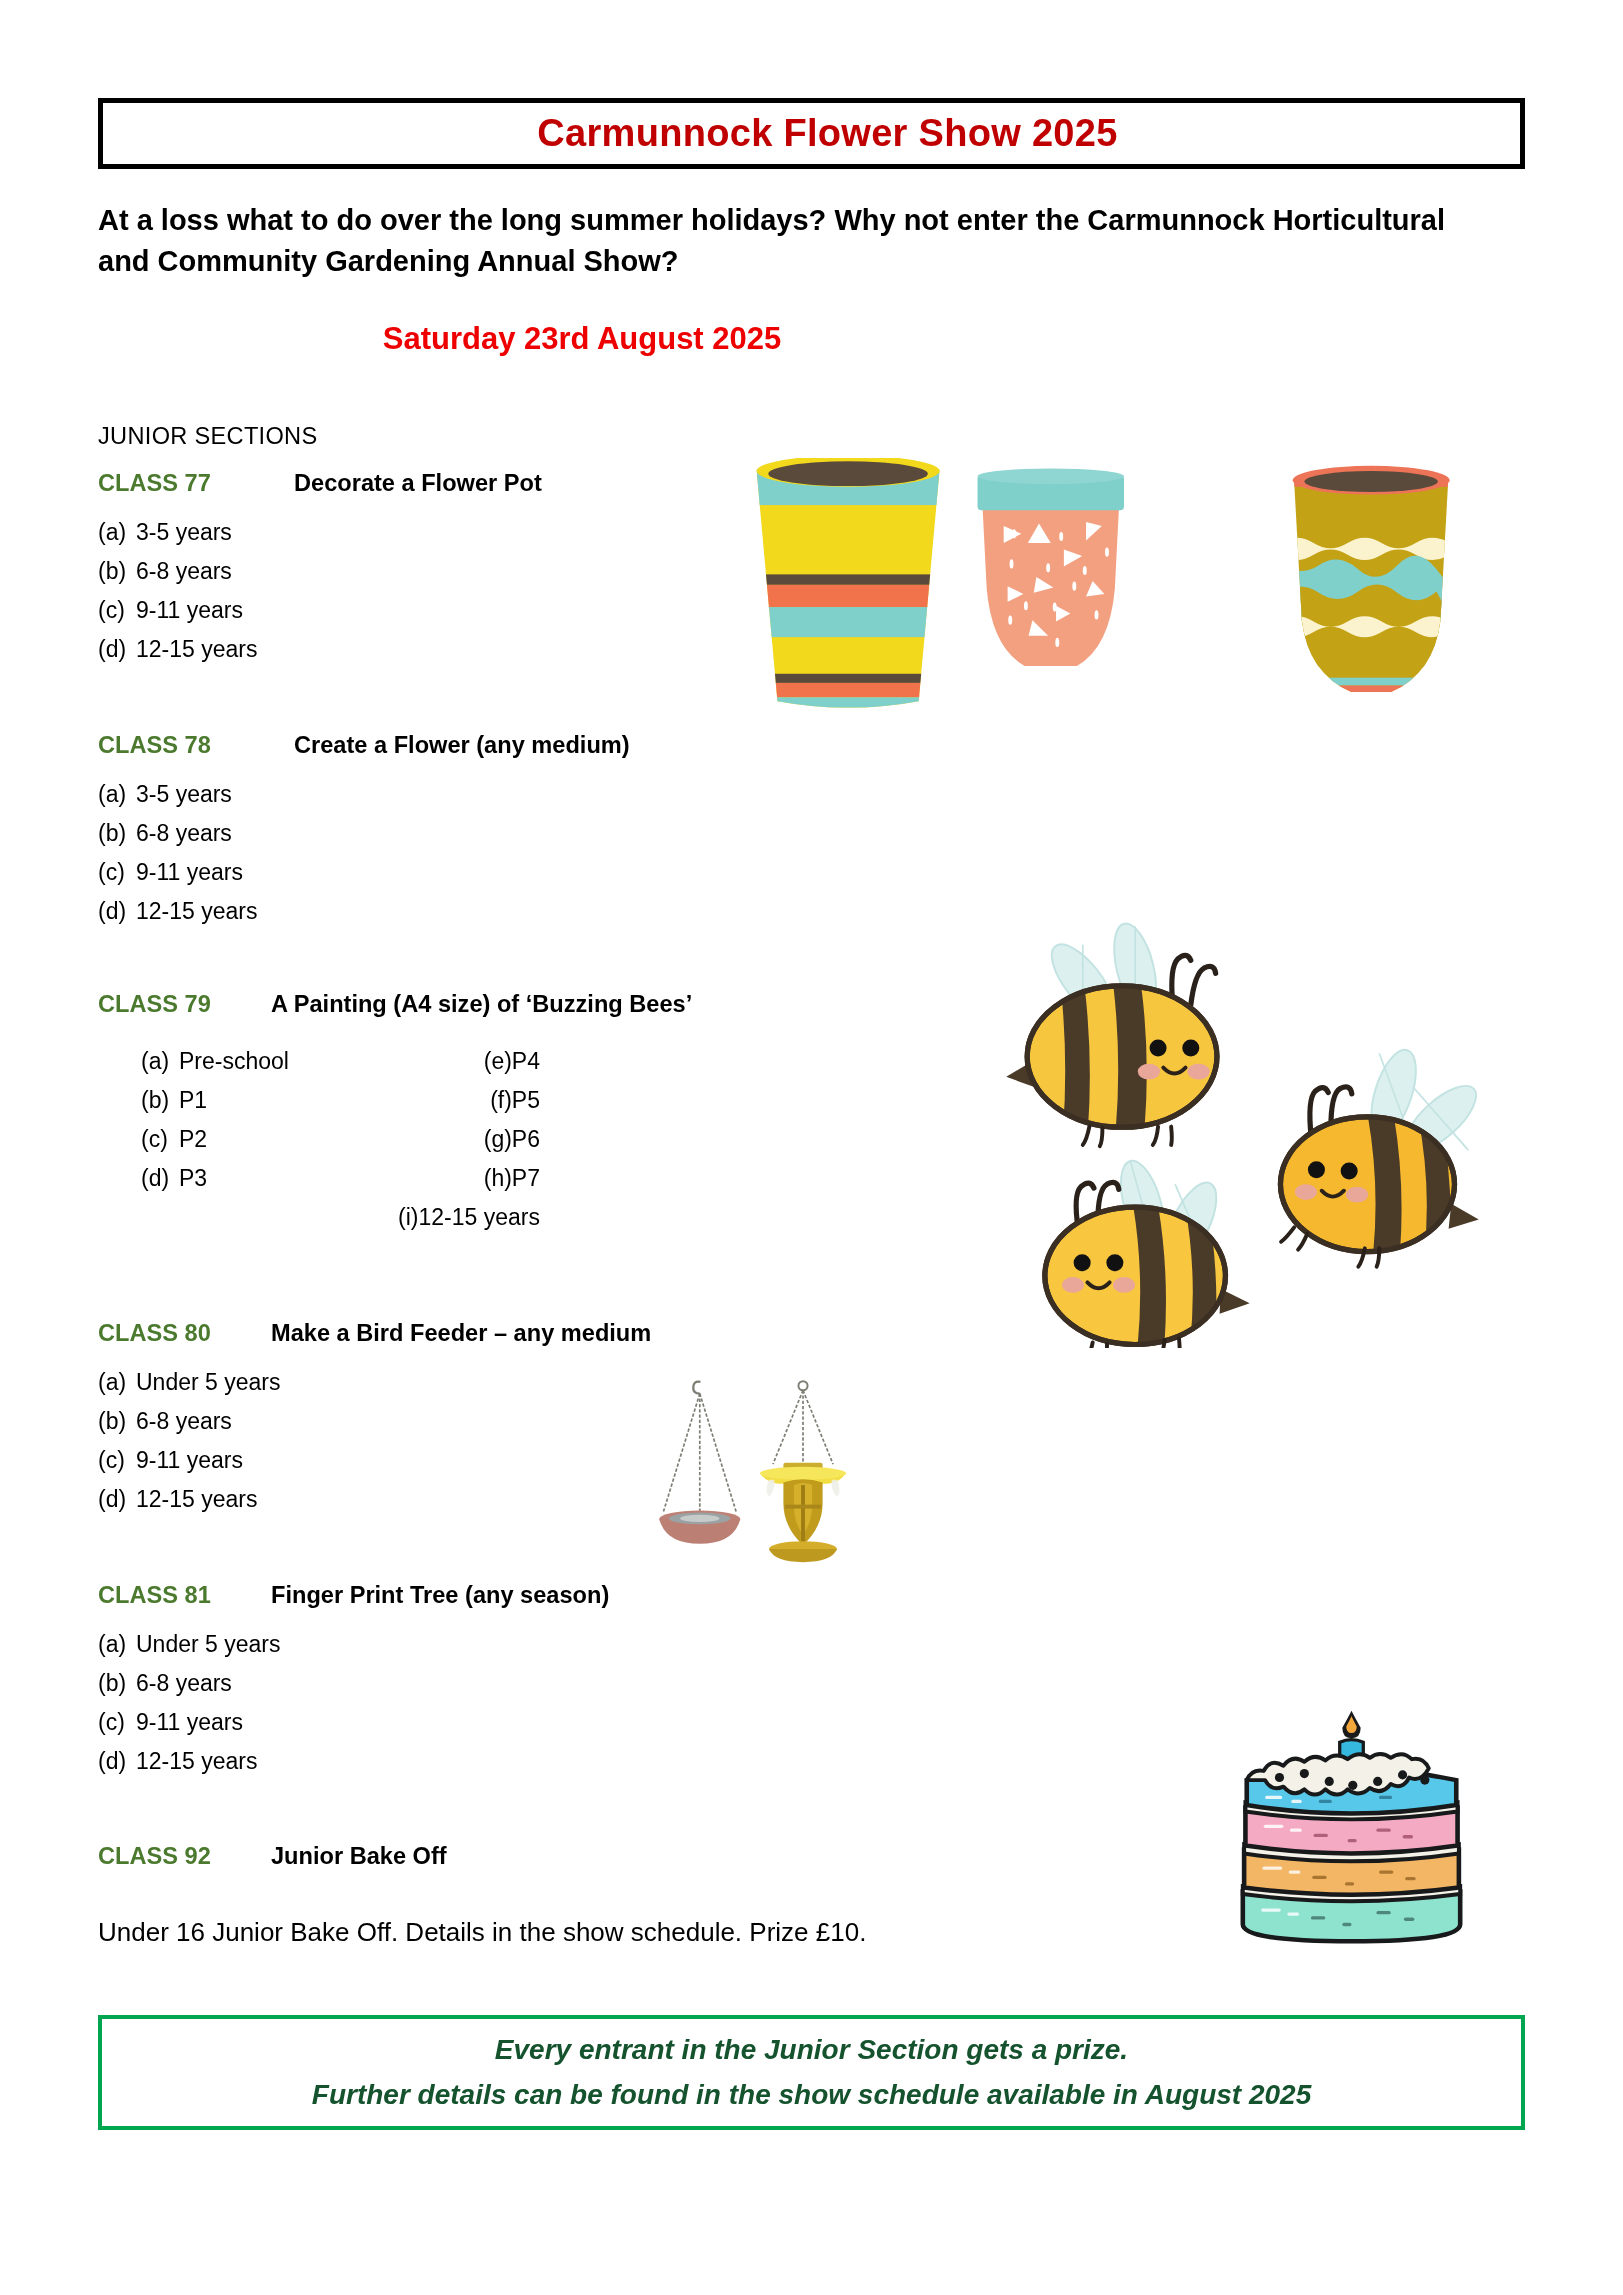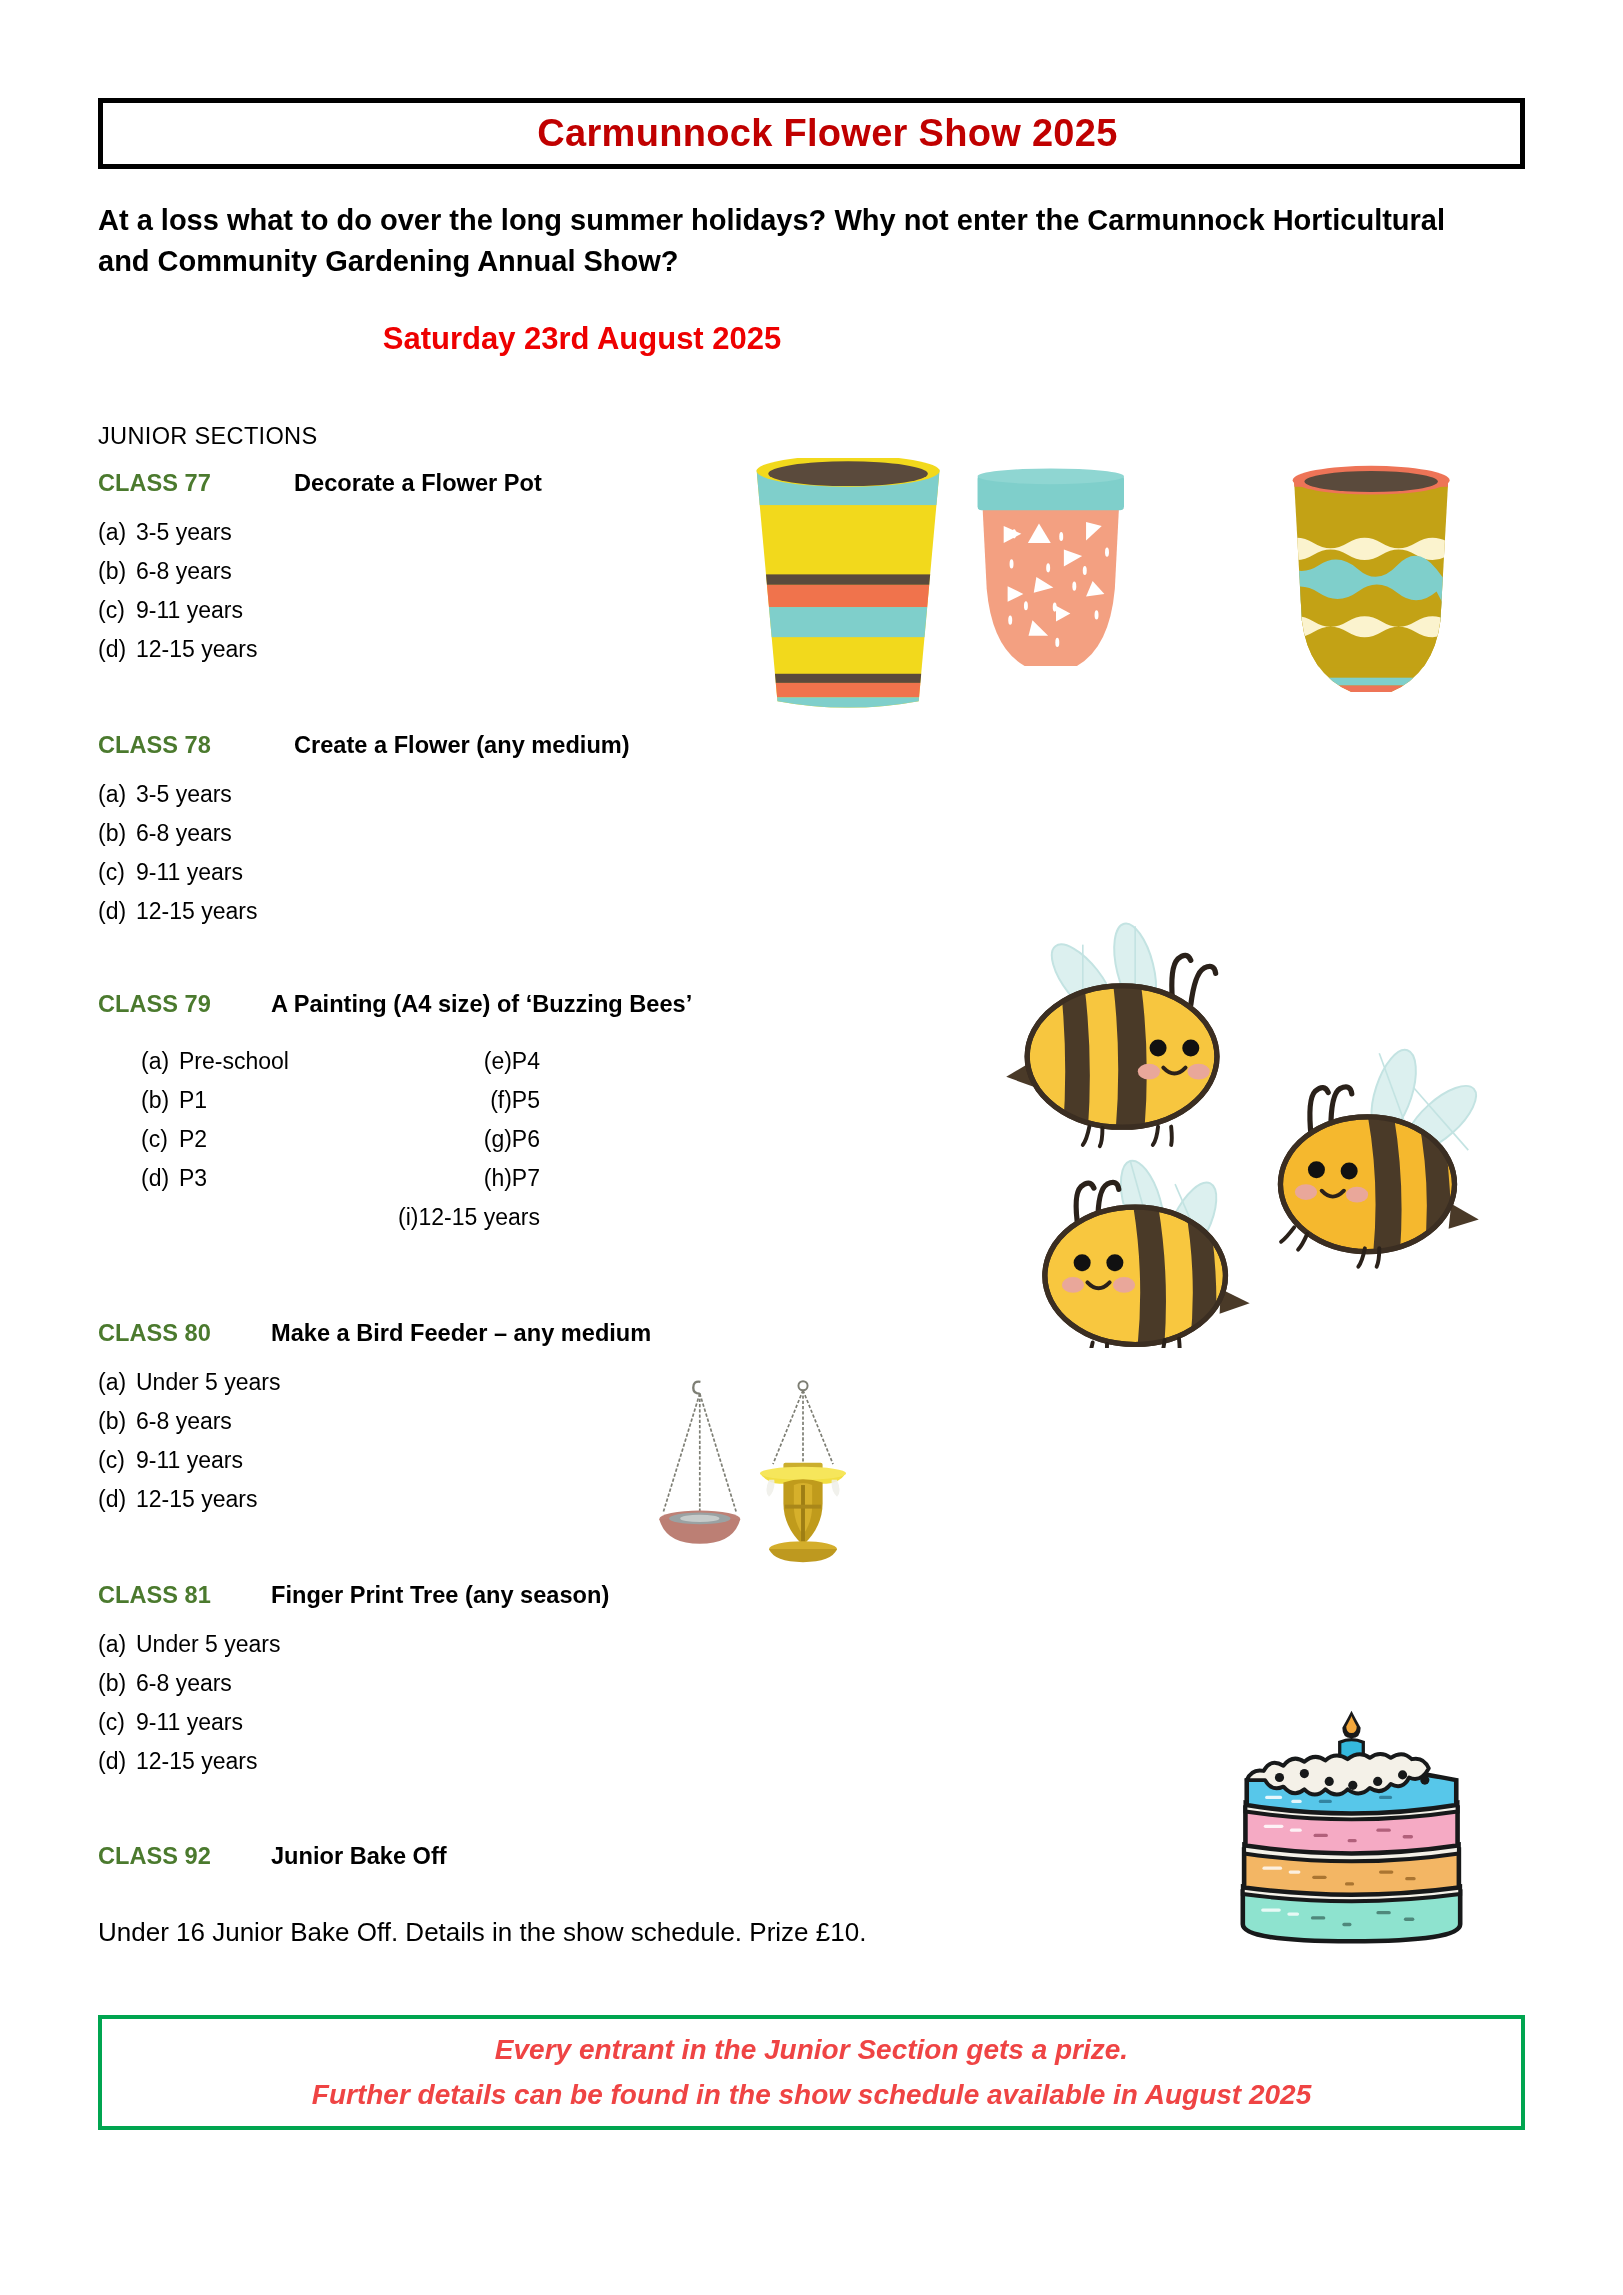--- a/index.html
+++ b/index.html
@@ -148,21 +148,21 @@
     background: #ffffff;
     display: flex;
     flex-direction: column;
     align-items: center;
     justify-content: center;
   }
   .footer-line {
     font-size: 28px;
     font-weight: bold;
     font-style: italic;
-    color: #ef4444;
+    color: #14532d;
     line-height: 1.58;
     white-space: nowrap;
   }
 
   
   .illus { position: absolute; }
 
   
   #pots { left: 743px; top: 458px; width: 779px; height: 255px; }
   

